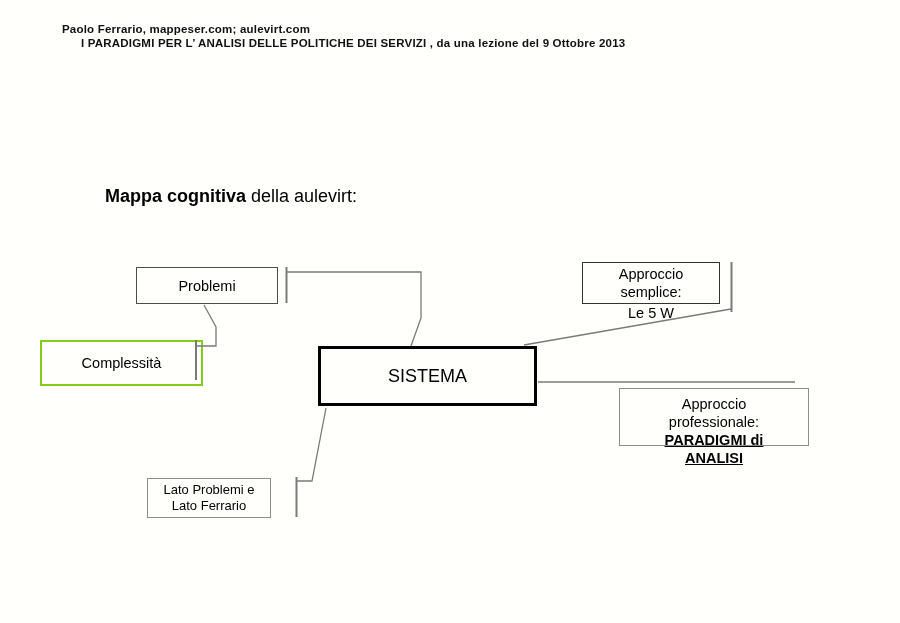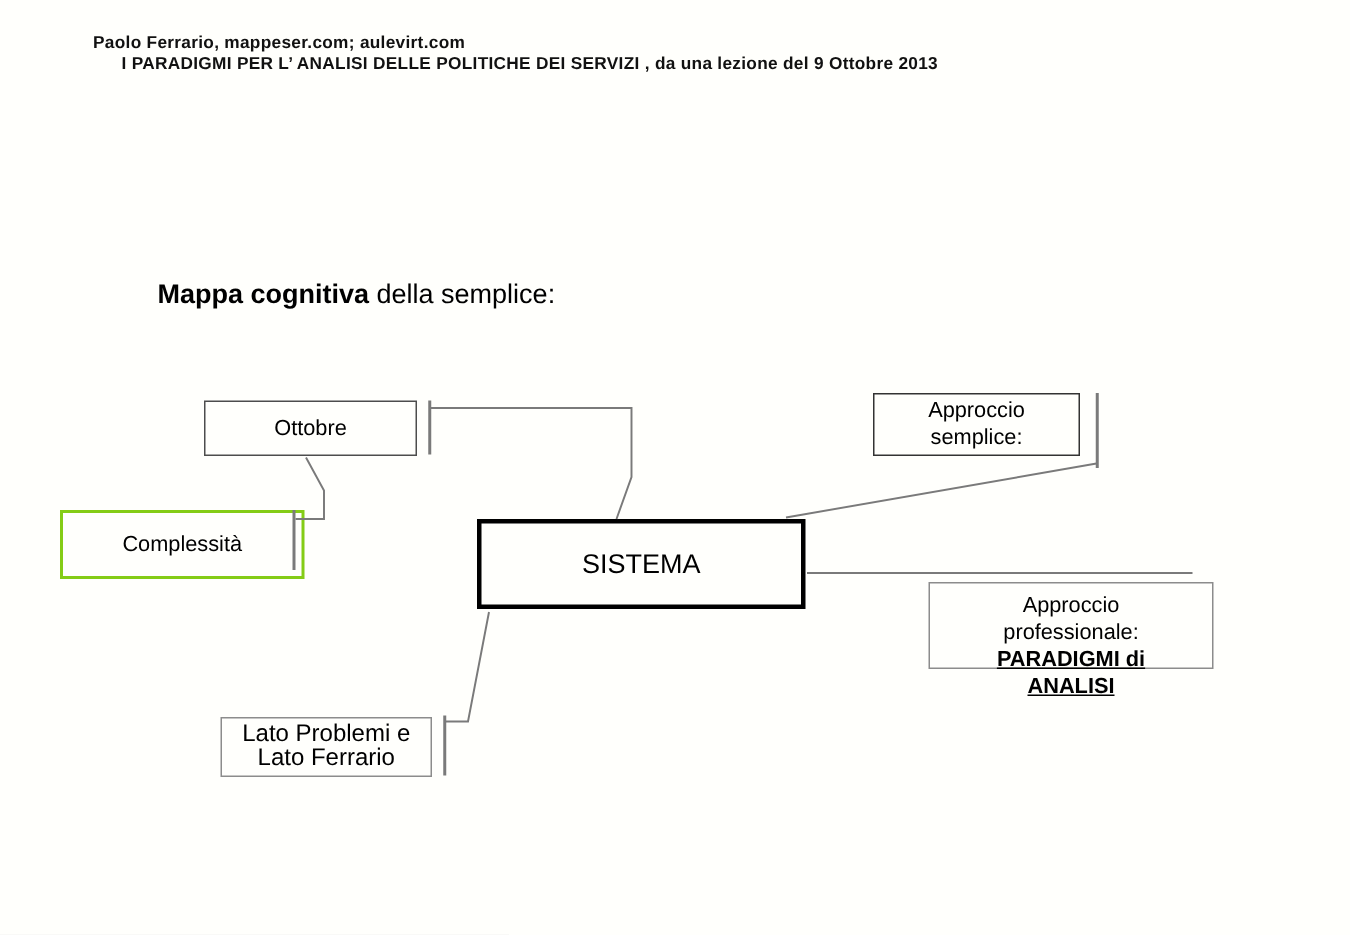--- a/index.html
+++ b/index.html
@@ -69,61 +69,62 @@
   }
   .node-professionale {
     left: 619px; top: 388px; width: 190px; height: 58px;
     border: 1px solid #8c8c8c;
     justify-content: flex-start;
     padding-top: 6px;
     font-size: 14.5px;
   }
   .node-professionale .b { font-weight: bold; text-decoration: underline; }
   .node-lato {
-    left: 147px; top: 478px; width: 141px; height: 40px;
+    left: 147px; top: 478px; width: 124px; height: 40px;
     border: 1px solid #8c8c8c;
-    font-size: 16px; line-height: 16px;
+    font-size: 13px; line-height: 16px;
   }
 
   
   svg.wires {
     position: absolute;
     left: 0; top: 0;
     z-index: 6;
     pointer-events: none;
   }
   .wire { stroke: #7a7a7a; stroke-width: 1.3; fill: none; }
   .bar  { stroke: #7a7a7a; stroke-width: 2; fill: none; }
 </style>
 </head>
 <body>
 
 <div class="stage">
 
   <div class="abs hdr hdr1">Paolo Ferrario, mappeser.com; aulevirt.com</div>
   <div class="abs hdr hdr2">I PARADIGMI PER L’ ANALISI DELLE POLITICHE DEI SERVIZI , da una lezione del 9 Ottobre 2013</div>
 
-  <div class="abs map-title"><span class="em">Mappa cognitiva</span><span> della semplice:</span></div>
+  <div class="abs map-title"><span class="em">Mappa cognitiva</span><span> della aulevirt:</span></div>
 
   <div class="node node-contesti">
-    <span>Ottobre</span>
+    <span>Problemi</span>
   </div>
 
   <div class="node node-complessita">
     <span>Complessità</span>
   </div>
 
   <div class="node node-sistema">
     <span>SISTEMA</span>
   </div>
 
   <div class="node node-semplice">
     <span>Approccio</span>
     <span>semplice:</span>
   </div>
+  <div class="abs sub-semplice">Le 5 W</div>
 
   <div class="node node-professionale">
     <span>Approccio</span>
     <span>professionale:</span>
     <span class="b">PARADIGMI di</span>
     <span class="b">ANALISI</span>
   </div>
 
   <div class="node node-lato">
     <span>Lato Problemi e</span>

